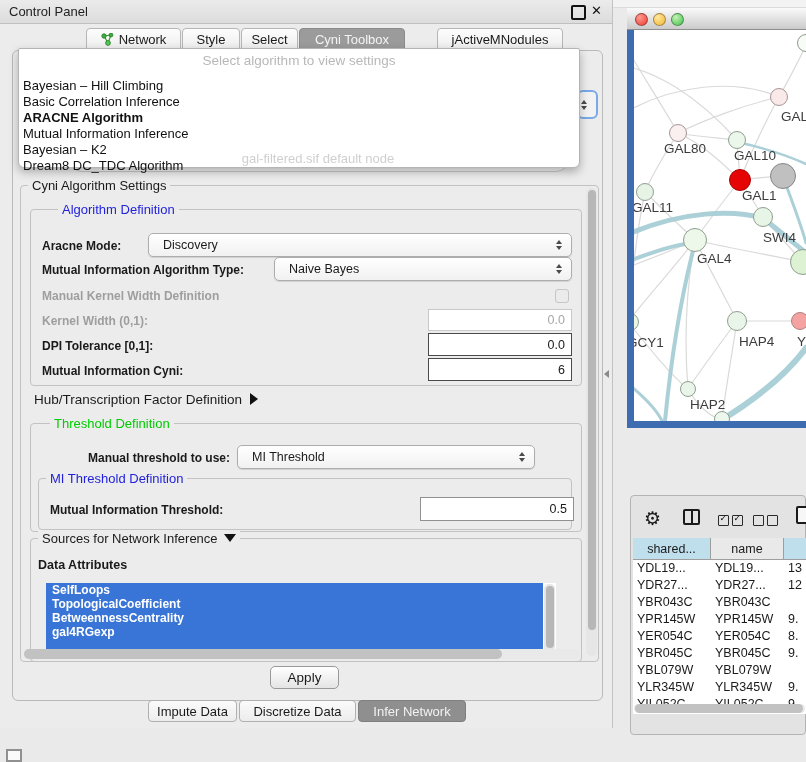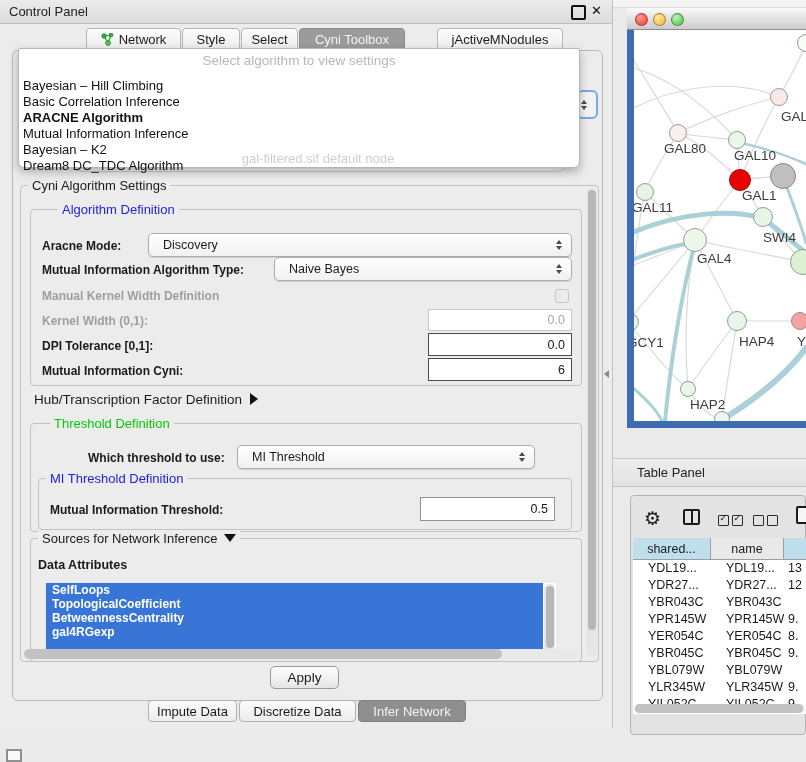--- a/index.html
+++ b/index.html
@@ -69,21 +69,21 @@
   .colicon{position:absolute;left:683px;top:509px;width:17px;height:16px;border:2px solid #1a1a1a;border-radius:2px;box-sizing:border-box;}
   .colicon::after{content:"";position:absolute;left:5.5px;top:0;width:2px;height:12px;background:#1a1a1a;}
   .cbox{display:inline-block;width:9px;height:9px;border:1.5px solid #2a2a2a;border-radius:1px;margin-right:3px;position:relative;box-sizing:content-box;}
   .cbox.ck::after{content:"✓";position:absolute;left:0.5px;top:-3px;font-size:9px;font-weight:bold;color:#111;}
   .docicon{position:absolute;left:796px;top:506px;width:14px;height:18px;border:2px solid #1a1a1a;border-radius:2px 4px 2px 2px;box-sizing:border-box;background:#f7f7f7;}
   .table{position:absolute;left:633px;top:538px;width:173px;height:176px;background:#fff;overflow:hidden;}
   .thead{position:absolute;left:0;top:0;width:260px;height:22px;display:flex;}
   .hcell{height:22px;border-right:1px solid #9e9e9e;border-bottom:1px solid #9e9e9e;box-sizing:border-box;
          font-size:12.5px;display:flex;align-items:center;justify-content:center;background:#BFDFEC;}
   .trow{display:flex;height:17px;}
-  .tcell{font-size:12.5px;line-height:17px;white-space:nowrap;overflow:hidden;box-sizing:border-box;padding-left:15px;}
+  .tcell{font-size:12.5px;line-height:17px;white-space:nowrap;overflow:hidden;box-sizing:border-box;padding-left:4px;}
   .c0{width:78px;} .c1{width:73px;} .c2{width:60px;padding-left:4px;}
   .tbody{position:absolute;left:0;top:22px;width:260px;}
   .splitter-arrow{position:absolute;left:604px;top:370px;width:0;height:0;border-top:4px solid transparent;border-bottom:4px solid transparent;border-right:5px solid #8a8a8a;}
   .blsq{position:absolute;left:6px;top:749px;width:16px;height:13px;border:2px solid #909090;background:#fafafa;box-sizing:border-box;}
   .top-strip{position:absolute;left:0;top:0;width:806px;height:8px;background:#f3f3f3;border-bottom:1px solid #dcdcdc;box-sizing:border-box;}
 </style>
 </head>
 <body>
 
 <div class="root">
@@ -185,33 +185,33 @@
       <span>6</span>
     </div>
 
     <div class="abs" style="left:34px;top:392px;font-size:13.5px;">
       <span>Hub/Transcription Factor Definition</span><span class="tri-right"></span>
     </div>
 
     <div class="group" style="left:30px;top:423px;width:550px;height:107px;"></div>
     <span class="group-label" style="left:50px;top:416px;color:#00CC00;">Threshold Definition</span>
 
-    <span class="flabel" style="left:88px;top:451px;">Which threshold to use:</span>
+    <span class="flabel" style="left:88px;top:451px;">Manual threshold to use:</span>
     <div class="combo" style="left:237px;top:445px;width:298px;height:24px;">
       <span>MI Threshold</span>
       <span class="spinner">
           <span class="sp-up"></span>
           <span class="sp-dn"></span>
         </span>
     </div>
 
     <div class="group" style="left:38px;top:478px;width:532px;height:50px;"></div>
     <span class="group-label" style="left:46px;top:471px;color:#2222DD;">MI Threshold Definition</span>
     <span class="flabel" style="left:50px;top:503px;">Mutual Information Threshold:</span>
-    <div class="tinput soft" style="left:420px;top:497px;width:135px;height:24px;">
+    <div class="tinput soft" style="left:420px;top:497px;width:154px;height:24px;">
       <span>0.5</span>
     </div>
 
     <div class="group" style="left:30px;top:538px;width:550px;height:122px;"></div>
     <span class="group-label" style="left:38px;top:531px;"><span>Sources for Network Inference</span><span class="tri-down"></span></span>
     <span class="flabel" style="left:38px;top:558px;font-size:12.5px;">Data Attributes</span>
 
     <div class="list">
       <div class="litem" style="top:0;">SelfLoops</div>
       <div class="litem" style="top:14px;">TopologicalCoefficient</div>
@@ -318,23 +318,20 @@
         <div class="nlabel" style="left: -2px; top: 170px;">GAL11</div>
         <div class="nlabel" style="left: 129px; top: 200px;">SWI4</div>
         <div class="nlabel" style="left: 63px; top: 221px;">GAL4</div>
         <div class="nlabel" style="left: -7px; top: 305px;">GCY1</div>
         <div class="nlabel" style="left: 105px; top: 304px;">HAP4</div>
         <div class="nlabel" style="left: 163px; top: 304px;">Y</div>
         <div class="nlabel" style="left: 56px; top: 367px;">HAP2</div>
       </div>
   </div>
 
-  <div class="tp-titlebar">
-    <span class="tp-title">Table Panel</span>
-  </div>
   <div class="tp-body"></div>
   <span class="gear">⚙</span>
   <span class="colicon"></span>
   <span class="abs" style="left:718px;top:512px;"><span class="cbox ck"></span><span class="cbox ck"></span></span>
   <span class="abs" style="left:753px;top:512px;"><span class="cbox"></span><span class="cbox"></span></span>
   <span class="docicon"></span>
 
   <div class="table">
     <div class="thead">
       <div class="hcell c0" style="width:78px;">shared...</div>

